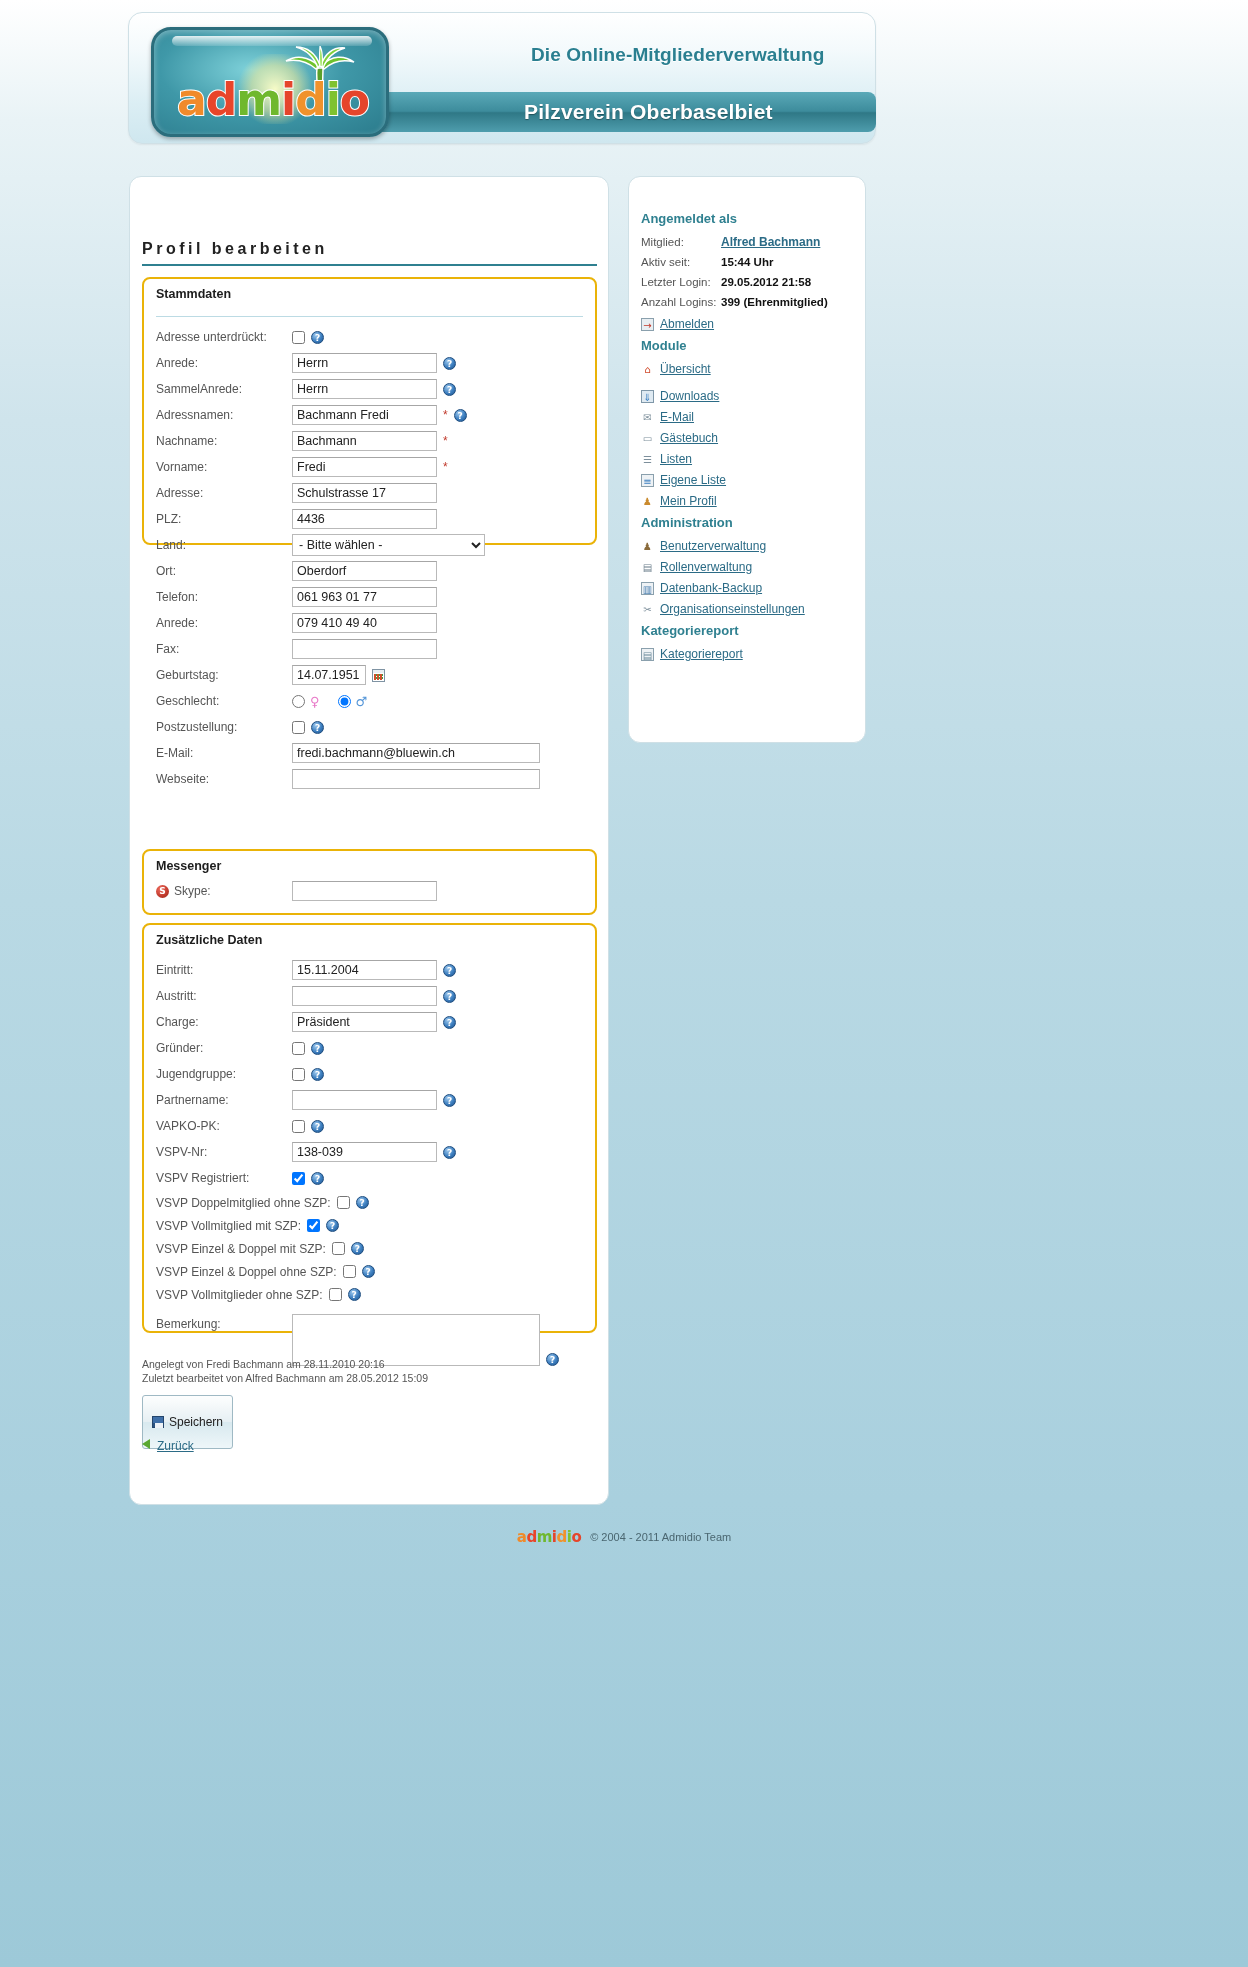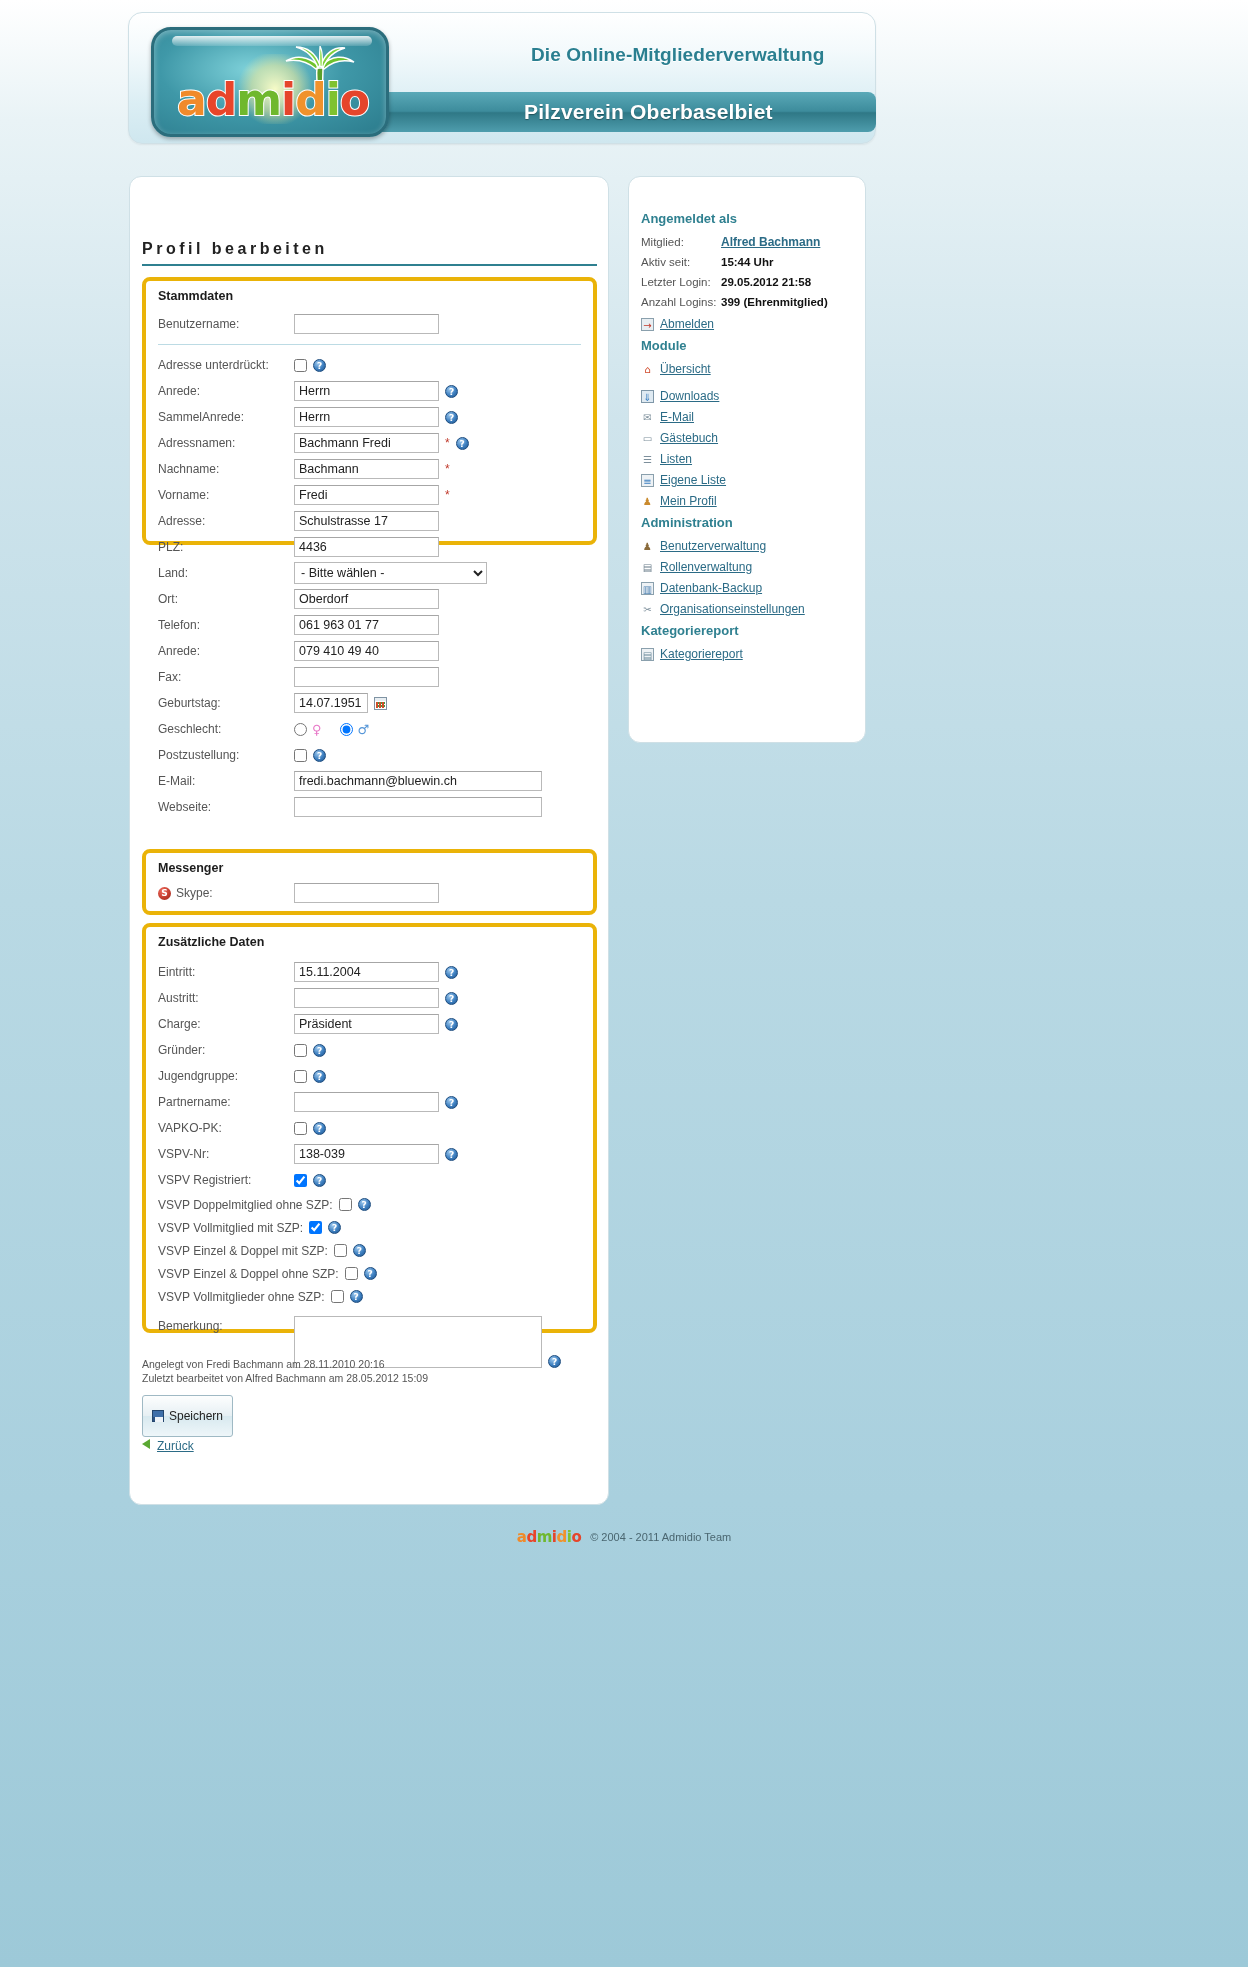--- a/index.html
+++ b/index.html
@@ -91,21 +91,21 @@
     position:absolute; left:12px; top:63px; width:455px;
     font-size:16px; font-weight:bold; color:#222;
     letter-spacing:3.5px;
     padding-bottom:6px;
     border-bottom:2px solid #2f8090;
   }
 
   
   .fieldset {
     position:absolute; left:12px; width:455px;
-    border:4px solid #eab308; border-radius:8px;
+    border:2px solid #eab308; border-radius:8px;
     background:#fff;
   }
   .legend {
     position:absolute; left:12px; top:8px;
     font-size:12.5px; font-weight:bold; color:#1d1d1d;
   }
   .fs-body { padding:30px 0 10px 0; }
 
   .row { display:flex; align-items:center; min-height:26px; padding:0 0 0 12px; }
   .lbl { width:136px; flex:0 0 136px; color:#555; font-size:12px; }
@@ -166,21 +166,21 @@
 
   .inline-row { display:flex; align-items:center; gap:6px; padding-left:12px; min-height:23px; }
   .inline-lbl { color:#555; font-size:12px; }
 
   
   .meta-line { font-size:10.5px; color:#555; padding-left:12px; line-height:1.35; }
   .btn-save {
     margin:10px 0 0 12px;
     display:inline-flex; align-items:center; gap:5px;
     font-family:"Liberation Sans",sans-serif; font-size:12px; color:#222;
-    padding:13px 9px;
+    padding:19px 9px;
     border:1px solid #9fb9c4; border-radius:3px;
     background:linear-gradient(to bottom,#fdfefe 0%, #e6eff3 50%, #d8e9ef 51%, #eef6f9 100%);
     cursor:pointer;
   }
   .disk {
     display:inline-block; width:12px; height:12px;
     background:linear-gradient(to bottom,#3f6fa8 0 60%, #2d5380 60% 100%);
     border:1px solid #24456c; position:relative;
   }
   .disk::after{content:"";position:absolute;left:2px;top:6px;width:8px;height:5px;background:#eef3f8;}
@@ -258,26 +258,20 @@
 </div>
 
 <div id="content-card">
 
   <div class="page-title">Profil bearbeiten</div>
 
   <div class="fieldset" style="top:100px; height:268px;">
     <div class="legend">Stammdaten</div>
     <div class="fs-body">
 
-      <div class="row">
-        <div class="lbl">Benutzername:</div>
-        <div class="ctl">
-          <input class="tb w165" value="" style="">
-        </div>
-      </div>
 
 
       <div class="hr-sep"></div>
 
       <div class="row">
         <div class="lbl">Adresse unterdrückt:</div>
         <div class="ctl">
           <input type="checkbox" class="cb" style="">
           <span class="help">?</span>
         </div>

